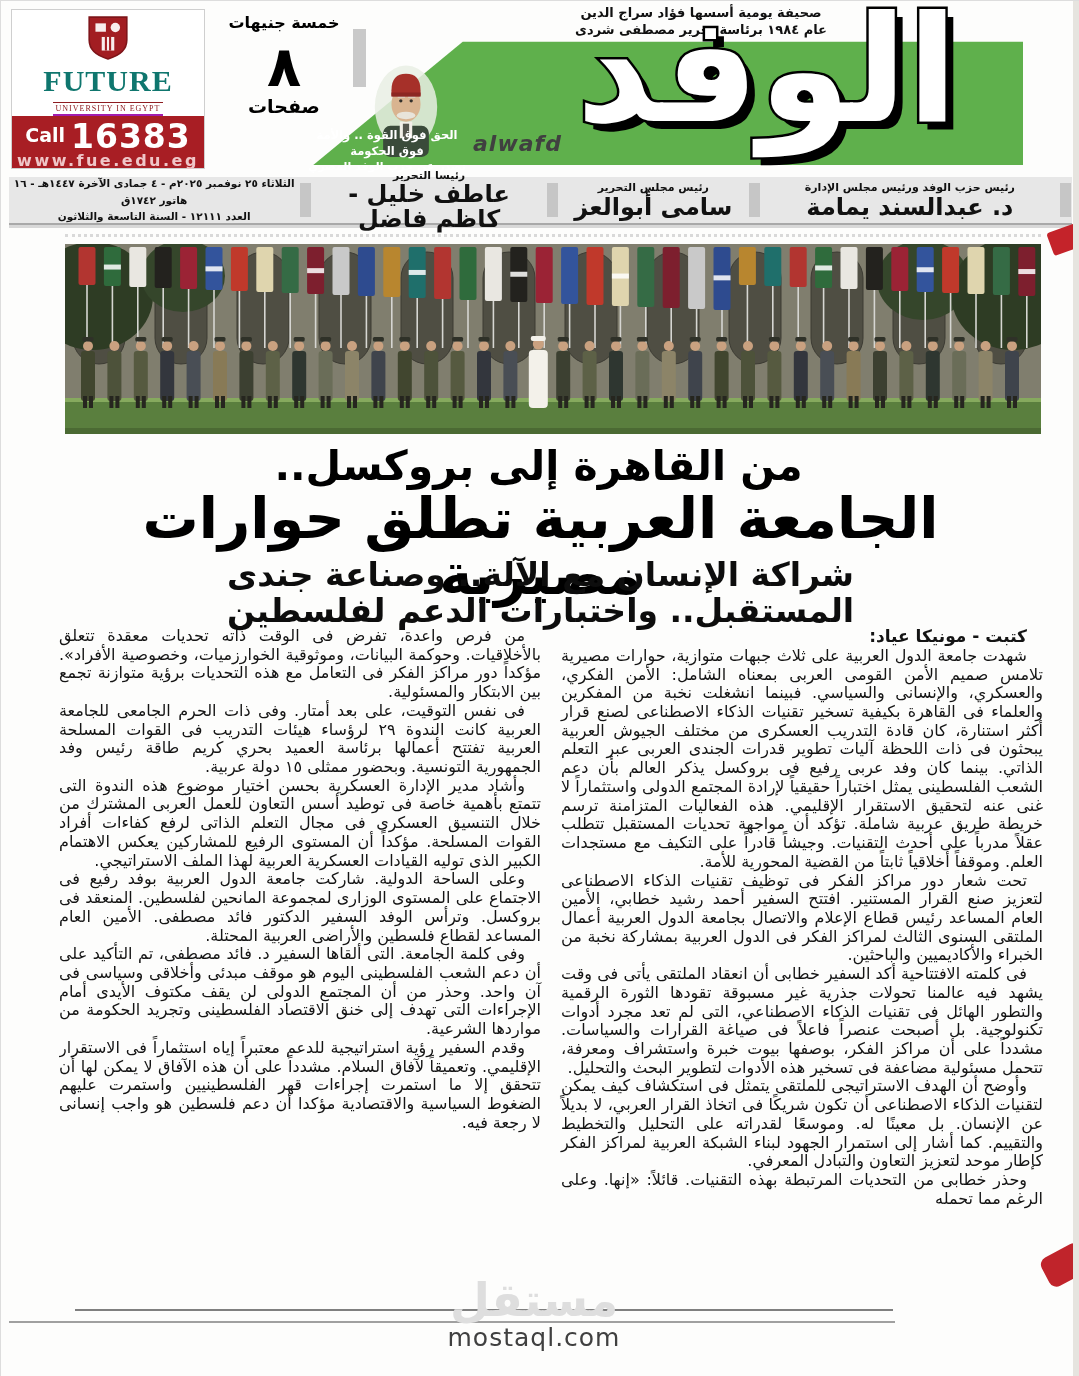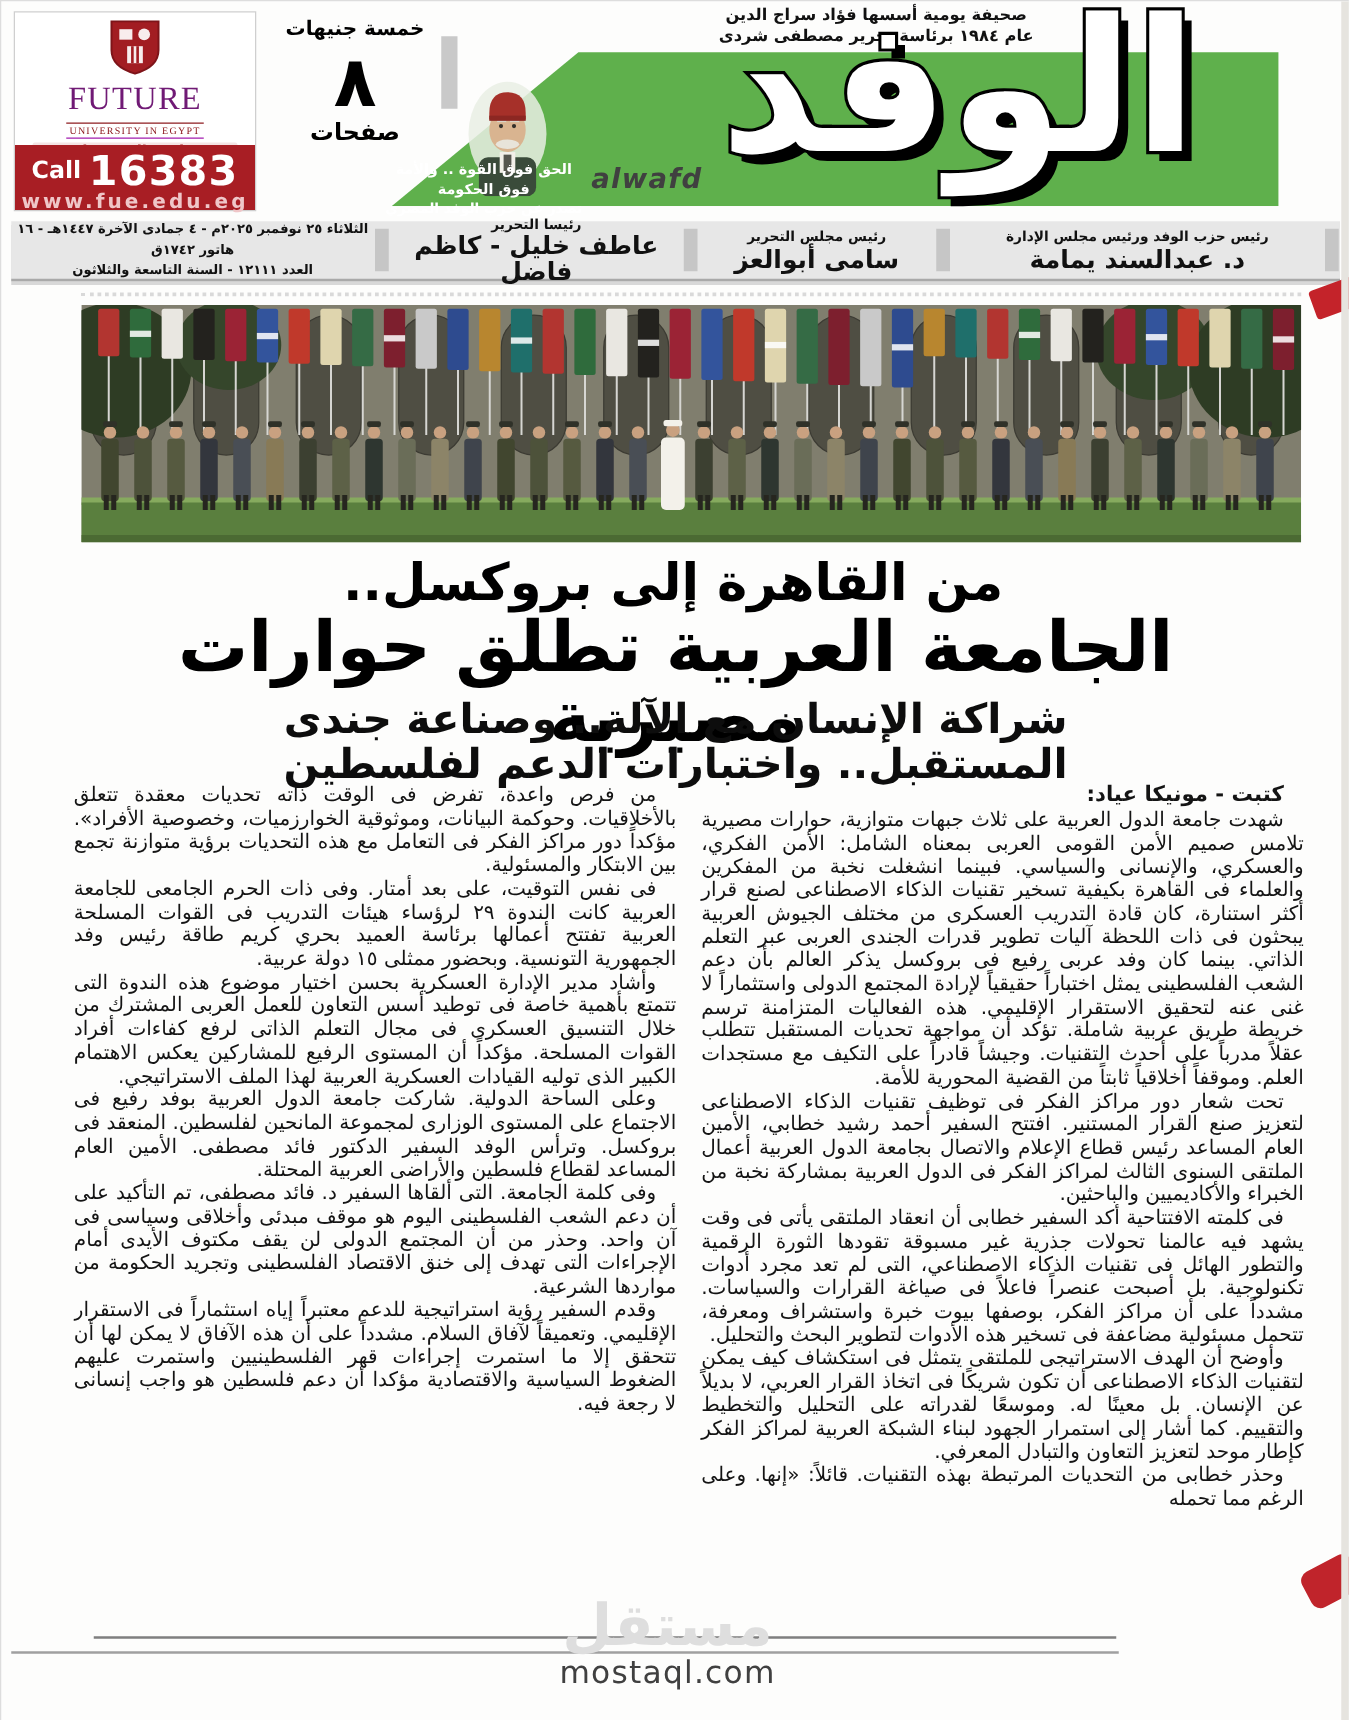--- a/index.html
+++ b/index.html
@@ -4,24 +4,24 @@
 <style>
   html,body{margin:0;padding:0;background:#e9e9e9;}
   .page{position:relative;width:1079px;height:1376px;background:#fdfdfc;overflow:hidden;
         font-family:"DejaVu Sans",sans-serif;border:1px solid #ddd;margin:0 auto;}
   .edge-strip{position:absolute;right:0;top:0;width:7px;height:100%;background:#e6e4df;}
 
   
   .fue-ad{position:absolute;left:10px;top:8px;width:192px;height:158px;background:#fff;
           border:1px solid #cfcfcf;text-align:center;}
   .fue-shield{margin-top:5px;}
-  .fue-brand{color:#701a75;font-family:"Liberation Serif",serif;font-weight:normal;
-             font-size:26px;letter-spacing:1px;line-height:1;margin-top:1px;}
+  .fue-brand{color:#0f766e;font-family:"Liberation Serif",serif;font-weight:bold;
+             font-size:30px;letter-spacing:1px;line-height:1;margin-top:1px;}
   .fue-sub{color:#8e1c21;font-family:"Liberation Serif",serif;font-size:8px;letter-spacing:1px;
-           border-top:1px solid #8e1c21;border-bottom:1px solid #a21caf;display:inline-block;
+           border-top:1px solid #8e1c21;border-bottom:7px solid #a21caf;display:inline-block;
            padding:1px 3px;margin-top:1px;}
   .fue-ar{direction:rtl;color:#a32026;font-size:12px;font-weight:bold;background:#f3e4e4;
           margin:3px 14px 0 14px;border-radius:2px;}
   .fue-band{position:absolute;bottom:0;left:0;right:0;height:52px;background:#a81e24;color:#fff;}
   .fue-call-row{line-height:1;margin-top:4px;}
   .fue-call{font-size:19px;font-weight:bold;vertical-align:6px;margin-right:6px;}
   .fue-phone{font-size:33px;font-weight:bold;letter-spacing:1px;}
   .fue-web{font-size:16px;font-weight:bold;color:#efc6c8;letter-spacing:2.5px;line-height:1;}
 
   
@@ -45,21 +45,21 @@
   .founder{position:absolute;left:555px;top:4px;width:290px;text-align:center;direction:rtl;
            font-size:13px;font-weight:bold;line-height:1.3;color:#111;}
   .title-svg{position:absolute;left:538px;top:-4px;width:458px;height:178px;overflow:visible;}
 
   
   .info-bar{position:absolute;left:8px;top:176px;width:1063px;height:46px;background:#e7e7e7;
             border-bottom:2px solid #a9a9a9;box-shadow:0 3px 0 #d8d8d8;
             display:flex;direction:rtl;align-items:center;}
   .seg{text-align:center;direction:rtl;color:#111;}
   .seg-title{font-size:11px;font-weight:bold;line-height:1.15;margin-top:2px;}
-  .seg-name{font-size:20px;font-weight:bold;line-height:1.05;}
+  .seg-name{font-size:24px;font-weight:bold;line-height:1.05;}
   .seg-chairman{width:300px;}
   .seg-board{width:190px;}
   .seg-editors{width:235px;}
   .seg-date{width:292px;font-size:10.5px;font-weight:bold;line-height:1.6;}
   .vdiv{width:11px;height:34px;background:#c6c6c6;margin:0 1px;flex:none;}
 
   
   .perforation{position:absolute;left:64px;top:233px;width:976px;border-top:3px dotted #d9d9d9;}
   .photo{position:absolute;left:64px;top:243px;width:976px;height:190px;overflow:hidden;margin:0;}
   .red-corner{position:absolute;left:1048px;top:224px;width:46px;height:24px;background:#c4232a;

